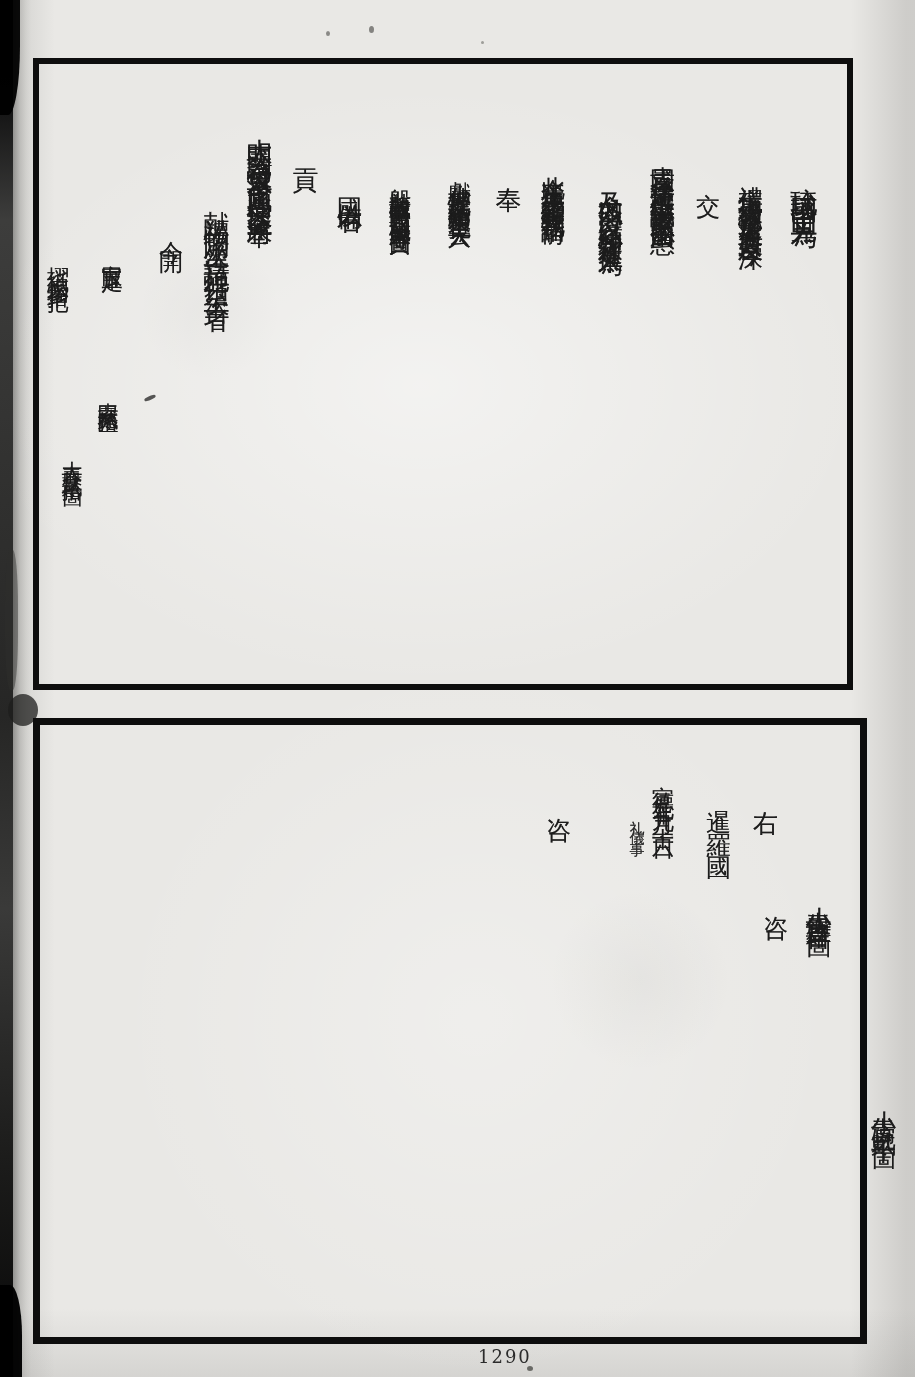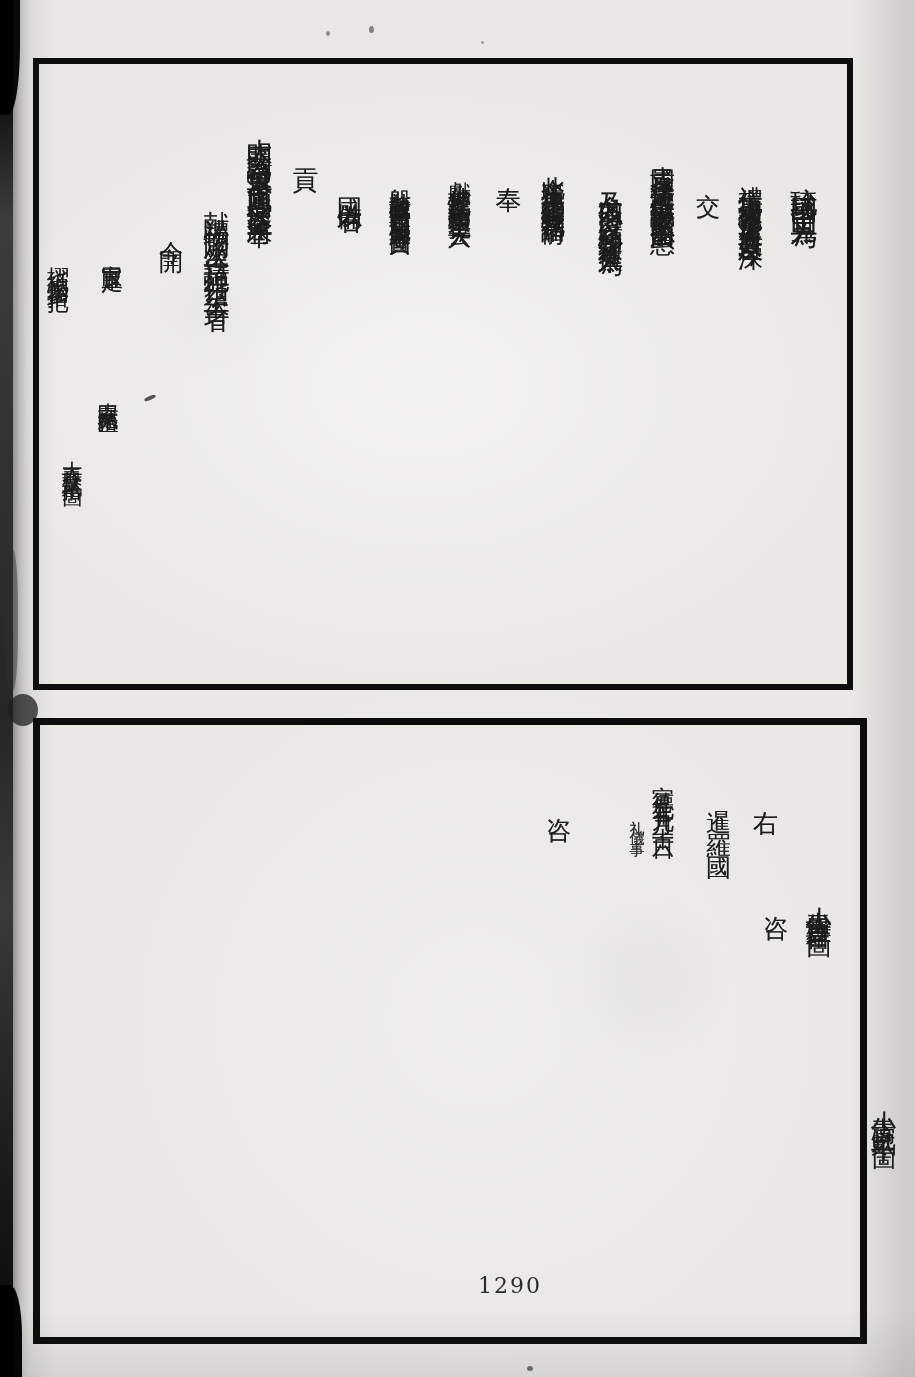--- a/index.html
+++ b/index.html
@@ -56,21 +56,21 @@
   .g3{left:61px;top:444px;font-size:21px;letter-spacing:5px;}
   .b0{left:806px;top:886px;font-size:26px;letter-spacing:5px;}
   .b1{left:871px;top:1090px;font-size:25px;letter-spacing:7px;}
   .b2{left:753px;top:792px;font-size:25px;}
   .b3{left:763px;top:896px;font-size:25px;}
   .b4{left:706px;top:791px;font-size:25px;letter-spacing:23px;}
   .b5{left:652px;top:768px;font-size:22px;letter-spacing:6px;}
   .b6{left:629px;top:808px;font-size:15px;letter-spacing:11px;color:#2a2a2a;}
   .b7{left:546px;top:798px;font-size:25px;}
   
-  .pageno{position:absolute;left:478px;top:1273px;font-size:22px;letter-spacing:2px;color:#2b2b2b;
+  .pageno{position:absolute;left:478px;top:1346px;font-size:18px;letter-spacing:2px;color:#2b2b2b;
     font-family:"DejaVu Serif","Liberation Serif",serif;}
   
   .speck{position:absolute;border-radius:50%;background:#6a6a66;}
   .sp1{left:326px;top:31px;width:4px;height:5px;opacity:.75;}
   .sp2{left:369px;top:26px;width:5px;height:7px;opacity:.7;background:#585855;}
   .sp3{left:481px;top:41px;width:3px;height:3px;opacity:.6;}
   .sp4{left:527px;top:1366px;width:6px;height:5px;opacity:.8;background:#4d4d4a;}
   .tick{position:absolute;left:144px;top:396px;width:12px;height:4px;background:#3a3a38;
     border-radius:2px 60% 2px 60%;transform:rotate(-28deg);opacity:.85;}
 </style>

